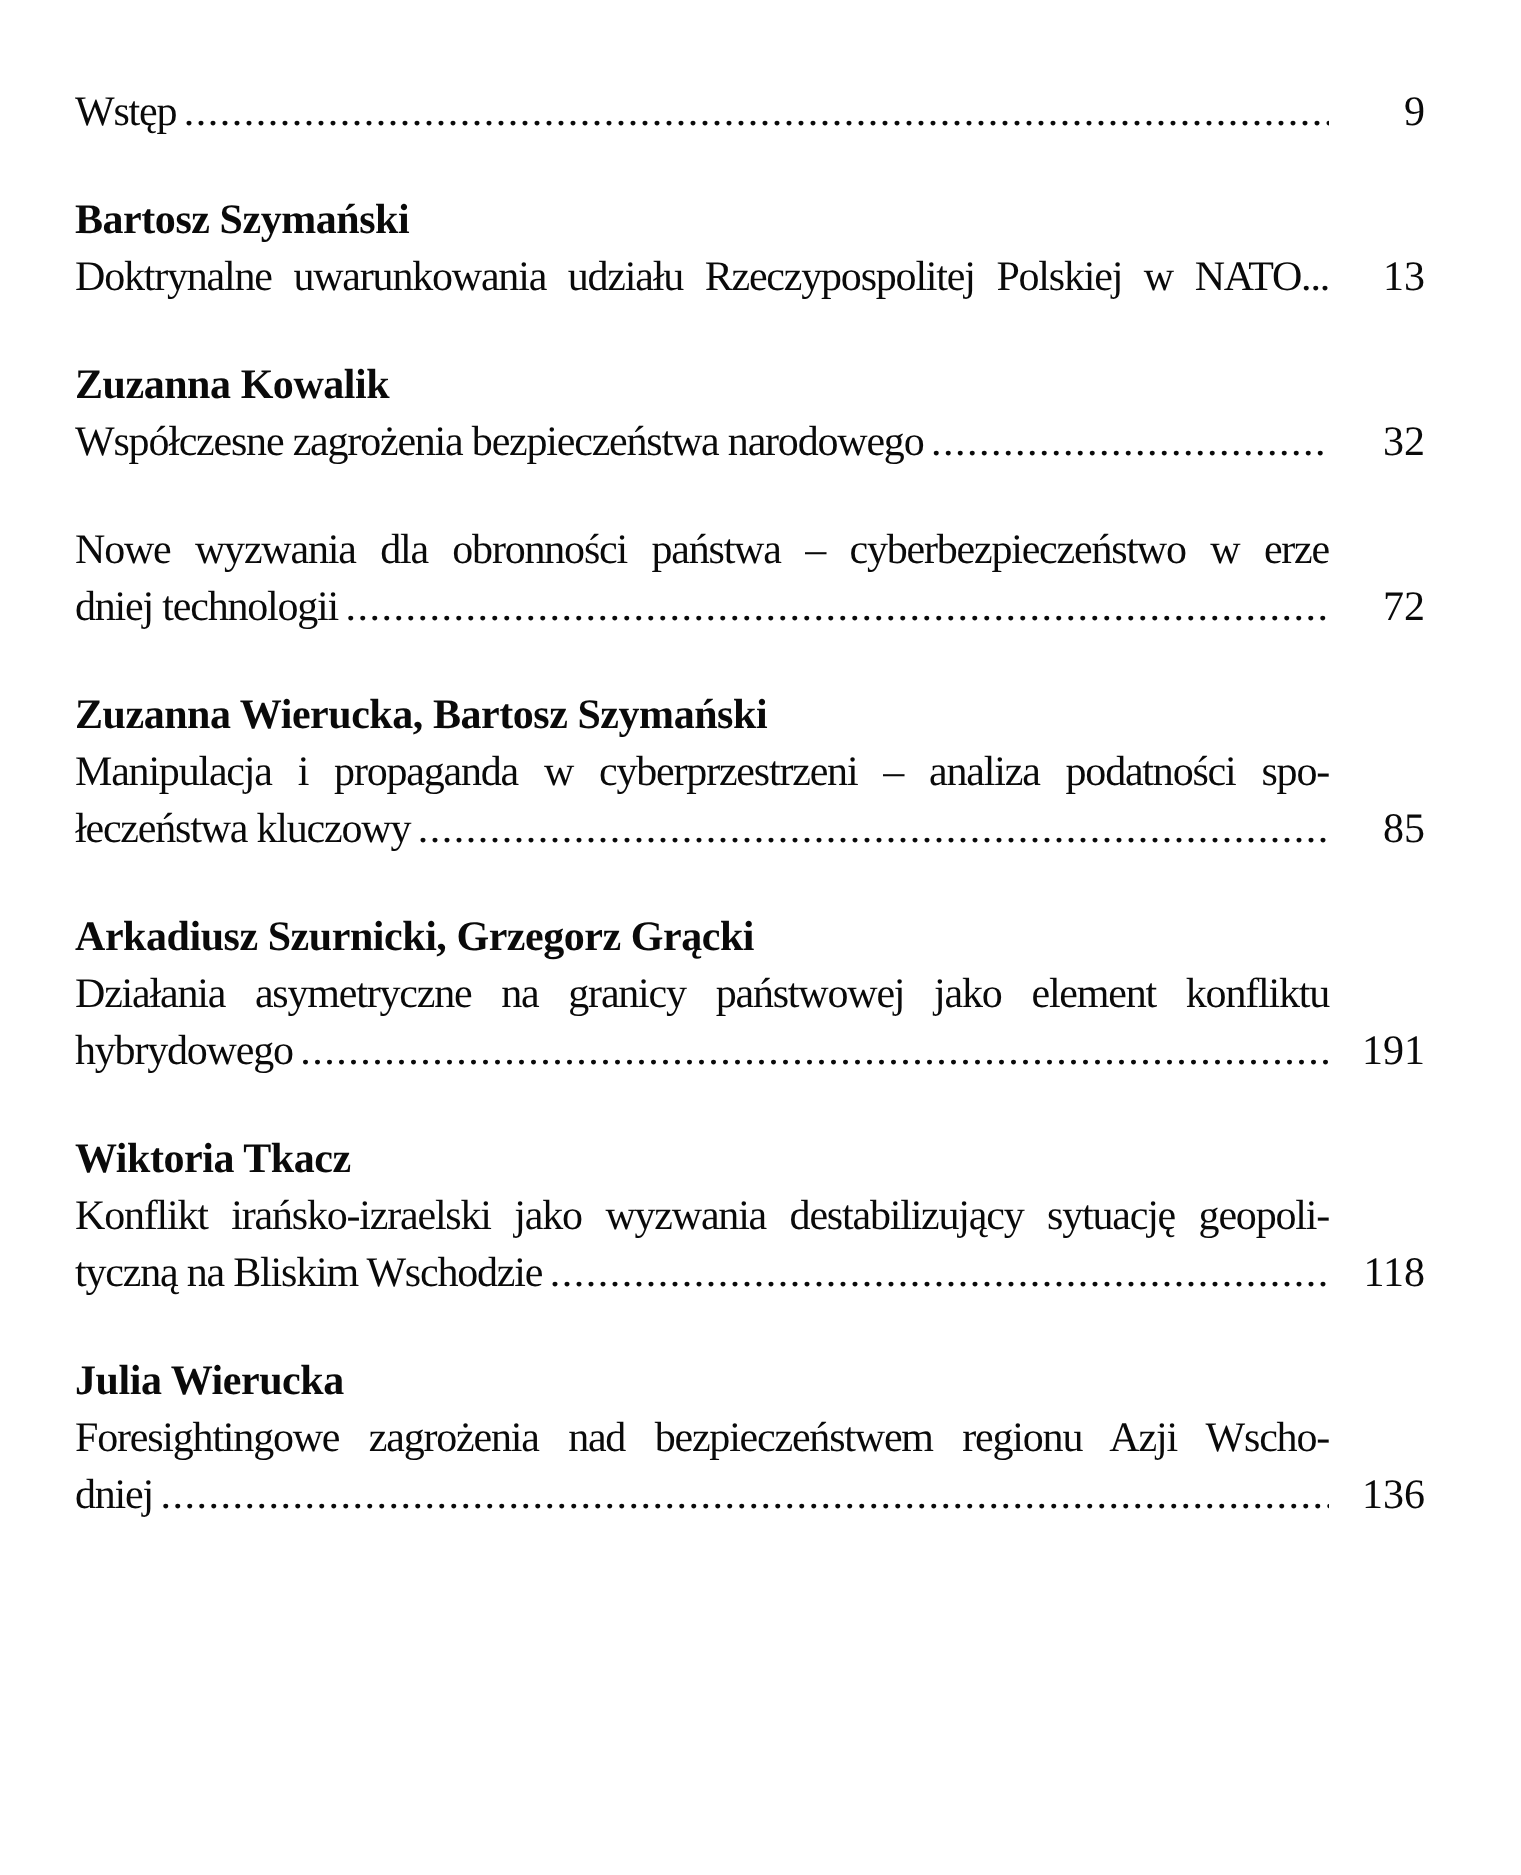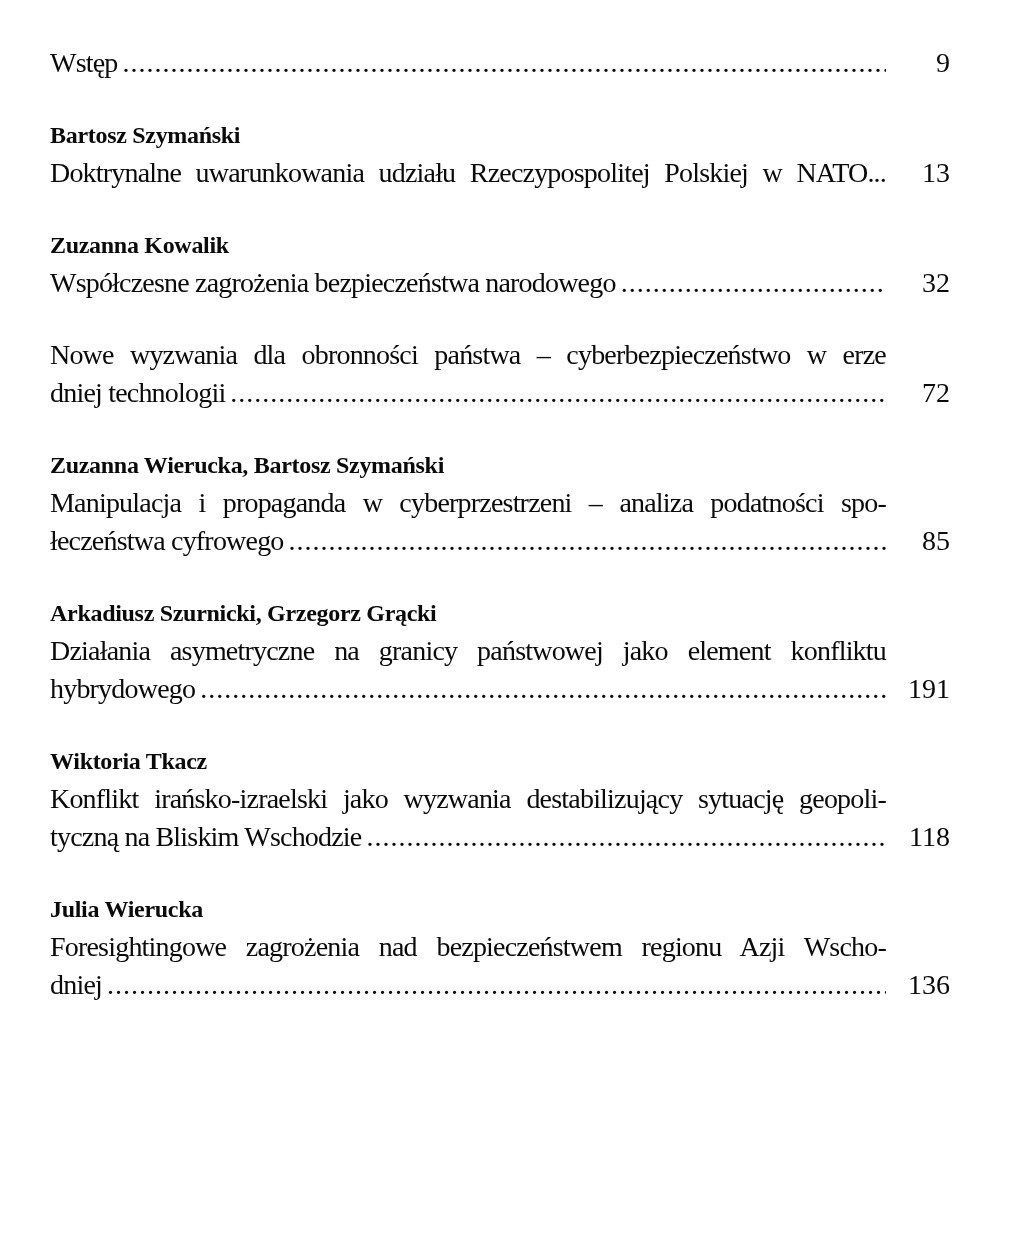--- a/index.html
+++ b/index.html
@@ -16,24 +16,24 @@
   }
   .page {
     box-sizing: border-box;
     width: 1014px;
     height: 1250px;
     padding: 44px 64px 0 50px;
     background: #ffffff;
   }
   .entries { display: block; }
   .entry { margin-top: 34px; }
-  .entry:first-child { margin-top: 0; }
+  .entry:first-child { margin-top: 12px; }
   .authors {
     font-weight: 700;
-    font-size: 24px;
+    font-size: 28px;
     line-height: 38px;
     letter-spacing: -0.3px;
     white-space: nowrap;
   }
   .title-lines {
     font-size: 28px;
     line-height: 38px;
     letter-spacing: -0.8px;
   }
   
@@ -127,21 +127,21 @@
             <span class="pg">72</span>
           </div>
         </div>
   </div>
 
   <div class="entry">
     <div class="authors">Zuzanna Wierucka, Bartosz Szymański</div>
     <div class="title-lines">
           <div class="fill-line">Manipulacja i propaganda w cyberprzestrzeni – analiza podatności spo-</div>
           <div class="last-line">
-            <span class="last-text">łeczeństwa cyfrowego</span>
+            <span class="last-text">łeczeństwa kluczowy</span>
             <span class="leader"></span>
             <span class="pg">85</span>
           </div>
         </div>
   </div>
 
   <div class="entry">
     <div class="authors">Arkadiusz Szurnicki, Grzegorz Grącki</div>
     <div class="title-lines">
           <div class="fill-line">Działania asymetryczne na granicy państwowej jako element konfliktu</div>

